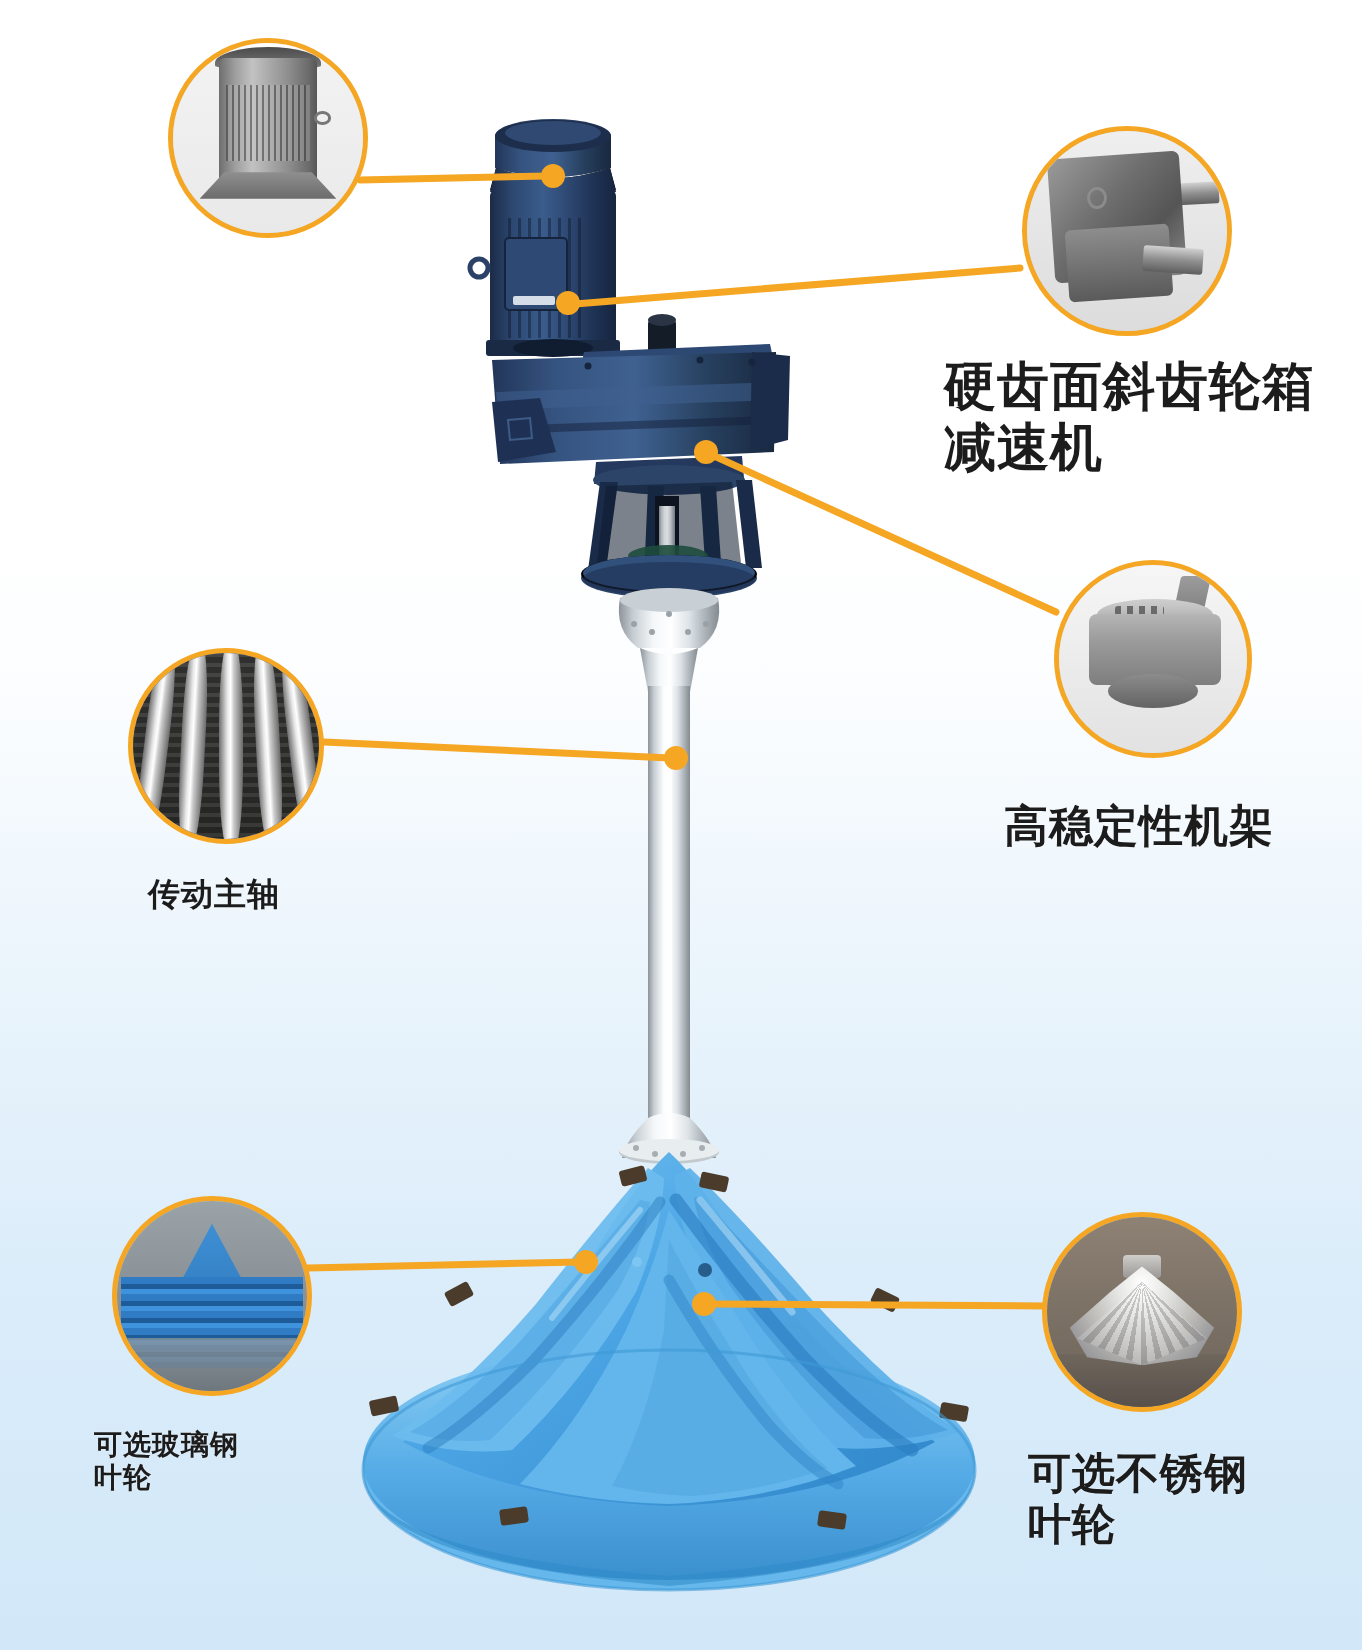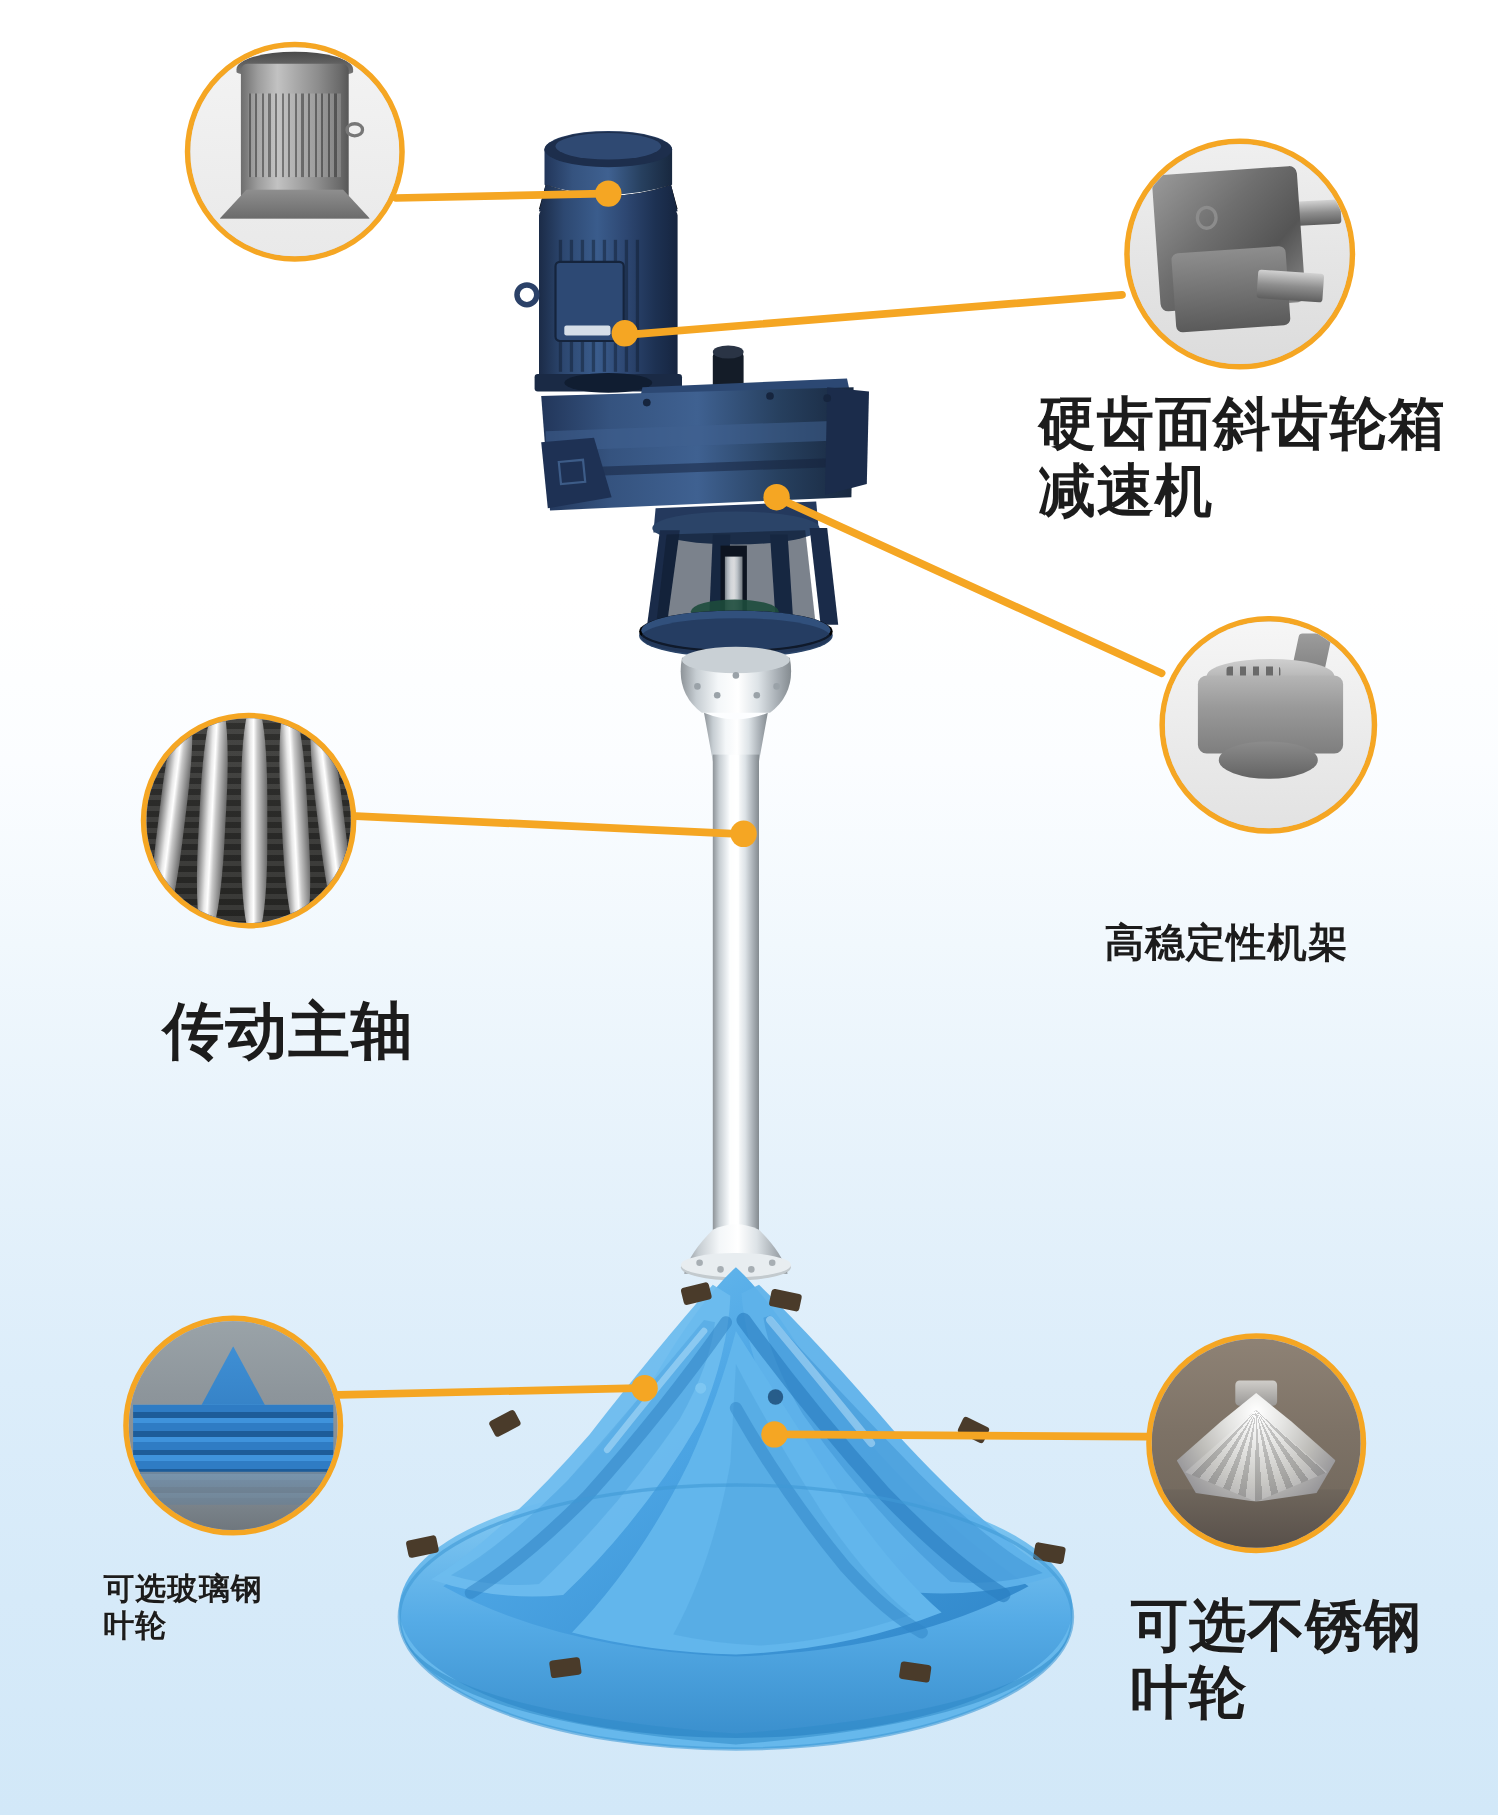--- a/index.html
+++ b/index.html
@@ -414,48 +414,48 @@
 
   <div class="callout" style="left:1054px; top:560px; width:198px; height:198px;">
     <div class="photo ph-frame">
       <div class="arm"></div>
         <div class="top"></div>
         <div class="slots"></div>
       <div class="hous"></div>
         <div class="disc"></div>
     </div>
   </div>
-  <div class="label" style="left:1004px; top:836px; font-size:36px;">高稳定性机架</div>
+  <div class="label" style="left:1004px; top:800px; font-size:44px;">高稳定性机架</div>
 
   <div class="callout" style="left:128px; top:648px; width:196px; height:196px;">
     <div class="photo ph-shaft">
       <div class="bg"></div>
       <div class="rod" style="left:6%;  transform:rotate(7deg);"></div>
       <div class="rod" style="left:26%; transform:rotate(3deg);"></div>
       <div class="rod" style="left:46%; transform:rotate(0deg);"></div>
       <div class="rod" style="left:66%; transform:rotate(-3deg);"></div>
       <div class="rod" style="left:84%; transform:rotate(-7deg);"></div>
     </div>
   </div>
-  <div class="label" style="left:148px; top:904px; font-size:56px;">传动主轴</div>
+  <div class="label" style="left:148px; top:876px; font-size:32px;">传动主轴</div>
 
   <div class="callout" style="left:112px; top:1196px; width:200px; height:200px;">
     <div class="photo ph-frp">
       <div class="cone"></div>
         <div class="stack"></div>
         <div class="fl"></div>
     </div>
   </div>
   <div class="label" style="left:94px; top:1428px; font-size:28px;">可选玻璃钢
 叶轮</div>
 
   <div class="callout" style="left:1042px; top:1212px; width:200px; height:200px;">
     <div class="photo ph-ss">
       <div class="floor"></div>
         <div class="hub"></div>
       <div class="imp"></div>
         <div class="ribs"></div>
     </div>
   </div>
-  <div class="label" style="left:1028px; top:1448px; font-size:52px;">可选不锈钢
+  <div class="label" style="left:1028px; top:1448px; font-size:43px;">可选不锈钢
 叶轮</div>
 
 </div>
 
 </body></html>

